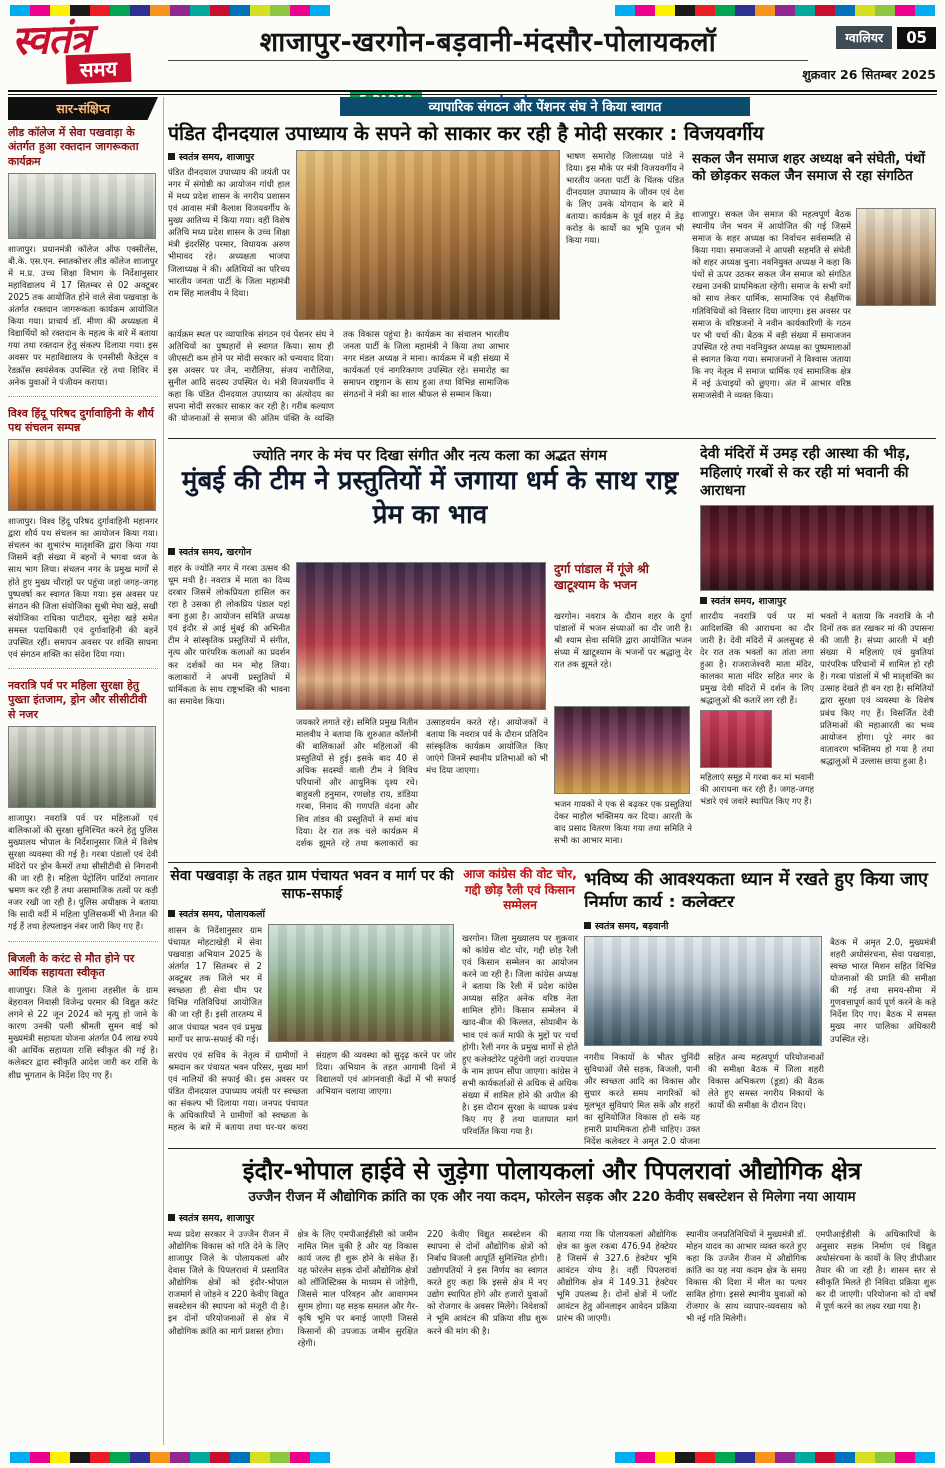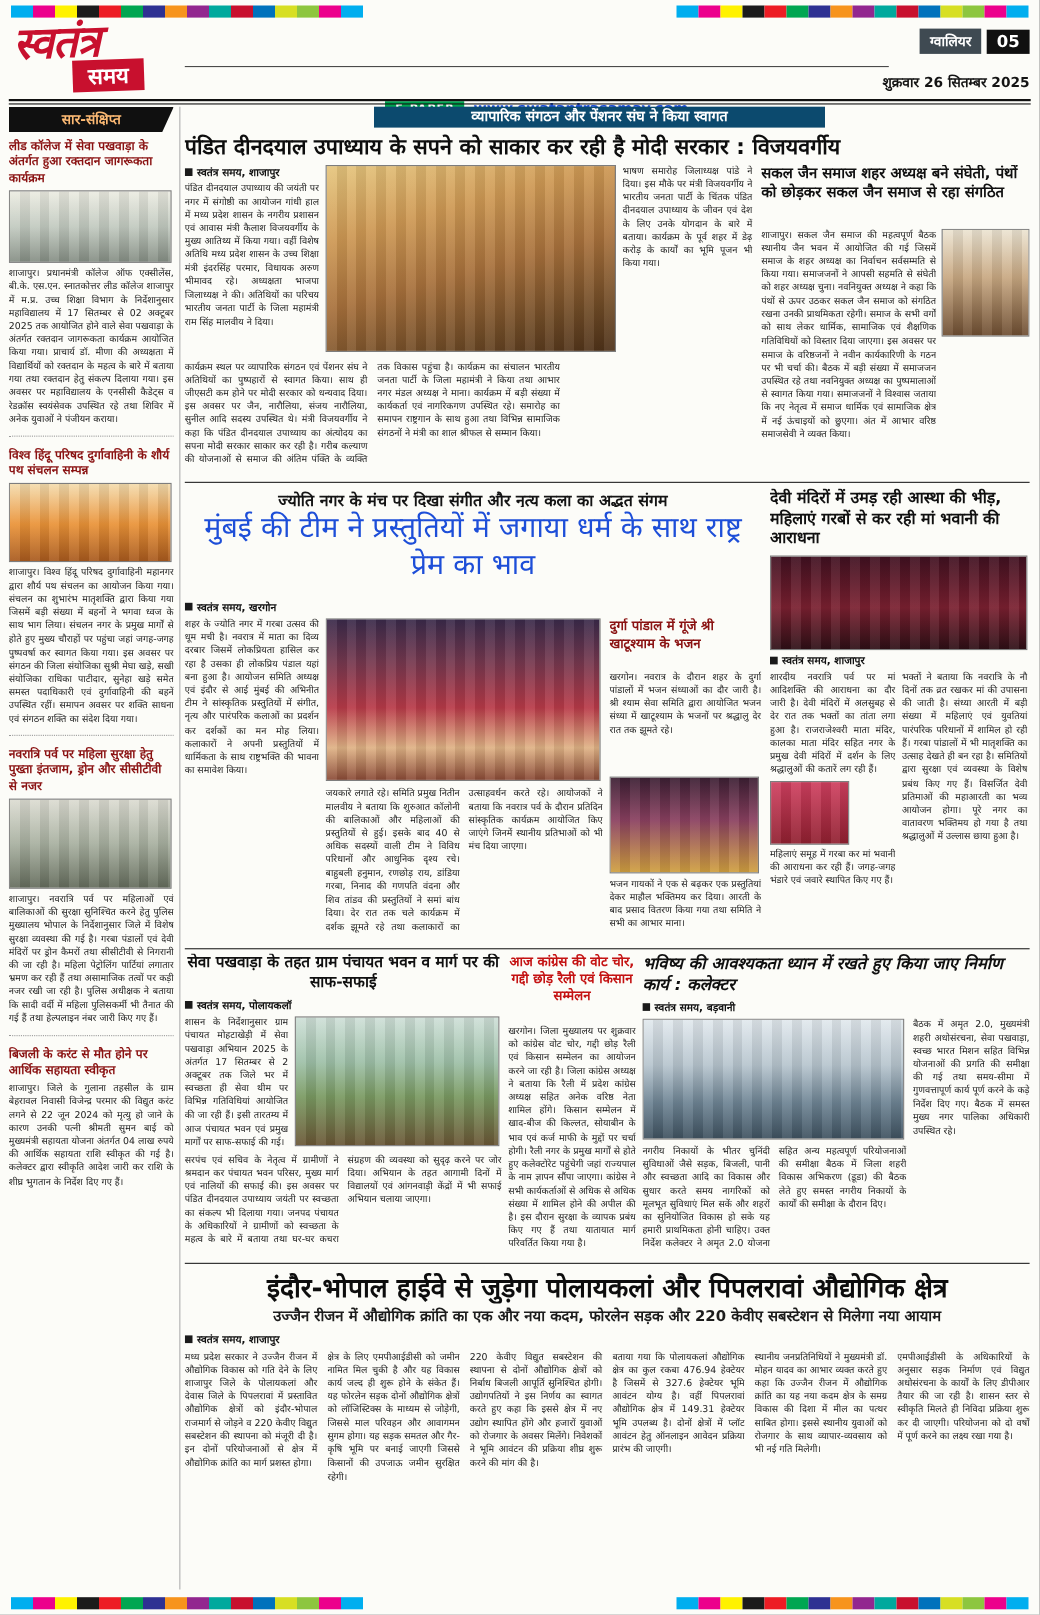--- a/index.html
+++ b/index.html
@@ -26,21 +26,21 @@
   .date-line { font-size:12.5px; font-weight:800; text-align:right; white-space:nowrap; }
   .header-rule { border-top:2px solid #111; border-bottom:1px solid #111; height:5px; }
 
   
   .body-text { font-size:8.5px; line-height:1.42; text-align:justify; color:#1b1b1b; overflow:hidden; }
   .byline { display:flex; align-items:center; gap:4px; font-size:9.5px; font-weight:800; color:#111; white-space:nowrap; overflow:hidden; }
   .byline::before { content:""; width:7px; height:7px; background:#1a1a1a; flex-shrink:0; }
   .kicker { font-size:14.5px; font-weight:800; text-align:center; white-space:nowrap; overflow:hidden; }
   .band { background:#0c4a6e; color:#fff; font-size:13px; font-weight:800; text-align:center; line-height:19px; white-space:nowrap; overflow:hidden; }
   .h-main { font-size:19.5px; font-weight:800; white-space:nowrap; overflow:hidden; color:#0d0d0d; }
-  .h-big { font-size:26px; font-weight:400; text-align:center; line-height:1.32; color:#1d4ed8; overflow:hidden; }
+  .h-big { font-size:26px; font-weight:700; text-align:center; line-height:1.32; color:#0f172a; overflow:hidden; }
   .h-med { font-size:14.5px; font-weight:800; line-height:1.28; color:#101010; overflow:hidden; }
   .h-sub { font-size:12px; font-weight:800; line-height:1.3; color:#8a1212; overflow:hidden; }
   .h-red { font-size:12px; font-weight:800; line-height:1.3; color:#c41212; overflow:hidden; }
   .h-bottom { font-size:24px; font-weight:800; text-align:center; white-space:nowrap; overflow:hidden; color:#0d0d0d; }
   .subhead { font-size:13.5px; font-weight:800; text-align:center; white-space:nowrap; overflow:hidden; color:#1c1c1c; }
 
   
   .sidebar { overflow:hidden; }
   .sidebar-header { background:#101010; color:#fdba74; font-size:12.5px; font-weight:800; text-align:center; padding:3px 0; clip-path:polygon(0 0,100% 0,93% 100%,0 100%); margin-bottom:6px; }
   .brief { margin-bottom:10px; border-bottom:1px dotted #9a9a9a; padding-bottom:8px; }
@@ -143,20 +143,21 @@
       <span style="background: rgb(215, 223, 35);"></span>
       <span style="background: rgb(141, 198, 63);"></span>
       <span style="background: rgb(236, 0, 140);"></span>
       <span style="background: rgb(0, 174, 239);"></span>
     </div>
 
   <div class="abs" style="left:12px;top:18px;width:150px;height:72px;">
     <div class="logo-top">स्वतंत्र</div>
     <div class="logo-bottom">समय</div>
   </div>
+  <div class="region-title abs" style="left:168px;top:22px;width:640px;height:38px;">शाजापुर-खरगोन-बड़वानी-मंदसौर-पोलायकलॉ</div>
   <div class="hairline abs" style="left:168px;top:60px;width:640px;"></div>
   <div class="epaper-row abs" style="left:168px;top:64px;width:640px;height:20px;">
     <span class="epaper-badge">E-PAPER</span>
     <a href="#" class="website">www.swatantrasamay.com</a>
   </div>
   <div class="edition-row abs" style="left:806px;top:26px;width:130px;">
     <span class="edition-name">ग्वालियर</span>
     <span class="page-num">05</span>
   </div>
   <div class="date-line abs" style="left:786px;top:66px;width:150px;">शुक्रवार 26 सितम्बर 2025</div>
@@ -258,22 +259,22 @@
     </div>
     <div class="body-text cols2" style="margin-top:5px;height:96px;">सरपंच एवं सचिव के नेतृत्व में ग्रामीणों ने श्रमदान कर पंचायत भवन परिसर, मुख्य मार्ग एवं नालियों की सफाई की। इस अवसर पर पंडित दीनदयाल उपाध्याय जयंती पर स्वच्छता का संकल्प भी दिलाया गया। जनपद पंचायत के अधिकारियों ने ग्रामीणों को स्वच्छता के महत्व के बारे में बताया तथा घर-घर कचरा संग्रहण की व्यवस्था को सुदृढ़ करने पर जोर दिया। अभियान के तहत आगामी दिनों में विद्यालयों एवं आंगनवाड़ी केंद्रों में भी सफाई अभियान चलाया जाएगा।</div>
   </div>
 
   <div class="abs" style="left:462px;top:867px;width:116px;height:278px;">
     <div class="h-red" style="height:62px;text-align:center;">आज कांग्रेस की वोट चोर, गद्दी छोड़ रैली एवं किसान सम्मेलन</div>
     <div class="body-text" style="height:212px;margin-top:3px;">खरगोन। जिला मुख्यालय पर शुक्रवार को कांग्रेस वोट चोर, गद्दी छोड़ रैली एवं किसान सम्मेलन का आयोजन करने जा रही है। जिला कांग्रेस अध्यक्ष ने बताया कि रैली में प्रदेश कांग्रेस अध्यक्ष सहित अनेक वरिष्ठ नेता शामिल होंगे। किसान सम्मेलन में खाद-बीज की किल्लत, सोयाबीन के भाव एवं कर्ज माफी के मुद्दों पर चर्चा होगी। रैली नगर के प्रमुख मार्गों से होते हुए कलेक्टोरेट पहुंचेगी जहां राज्यपाल के नाम ज्ञापन सौंपा जाएगा। कांग्रेस ने सभी कार्यकर्ताओं से अधिक से अधिक संख्या में शामिल होने की अपील की है। इस दौरान सुरक्षा के व्यापक प्रबंध किए गए हैं तथा यातायात मार्ग परिवर्तित किया गया है।</div>
   </div>
 
   <div class="abs" style="left:584px;top:867px;width:352px;height:278px;">
-    <div class="h-med" style="font-size:15px;height:40px;font-style:italic;">भविष्य की आवश्यकता ध्यान में रखते हुए किया जाए निर्माण कार्य : कलेक्टर</div>
-    <div class="byline" style="margin:2px 0 4px 0;">स्वतंत्र समय, बड़वानी</div>
+    <div class="h-med" style="font-size:18px;height:40px;">भविष्य की आवश्यकता ध्यान में रखते हुए किया जाए निर्माण कार्य : कलेक्टर</div>
+    <div class="byline" style="margin:12px 0 4px 0;">स्वतंत्र समय, बड़वानी</div>
     <div class="flexrow" style="height:216px;">
       <div style="width:240px;display:flex;flex-direction:column;gap:5px;overflow:hidden;">
         <div class="photo ph-meeting" style="width:238px;height:110px;"></div>
         <div class="body-text cols2" style="height:100px;">नगरीय निकायों के भीतर चुनिंदी सुविधाओं जैसे सड़क, बिजली, पानी और स्वच्छता आदि का विकास और सुधार करते समय नागरिकों को मूलभूत सुविधाएं मिल सकें और शहरों का सुनियोजित विकास हो सके यह हमारी प्राथमिकता होनी चाहिए। उक्त निर्देश कलेक्टर ने अमृत 2.0 योजना सहित अन्य महत्वपूर्ण परियोजनाओं की समीक्षा बैठक में जिला शहरी विकास अभिकरण (डूडा) की बैठक लेते हुए समस्त नगरीय निकायों के कार्यों की समीक्षा के दौरान दिए।</div>
       </div>
       <div class="body-text" style="width:106px;height:216px;">बैठक में अमृत 2.0, मुख्यमंत्री शहरी अधोसंरचना, सेवा पखवाड़ा, स्वच्छ भारत मिशन सहित विभिन्न योजनाओं की प्रगति की समीक्षा की गई तथा समय-सीमा में गुणवत्तापूर्ण कार्य पूर्ण करने के कड़े निर्देश दिए गए। बैठक में समस्त मुख्य नगर पालिका अधिकारी उपस्थित रहे।</div>
     </div>
   </div>
 
   <div class="rule abs" style="left:168px;top:1148px;width:768px;"></div>

